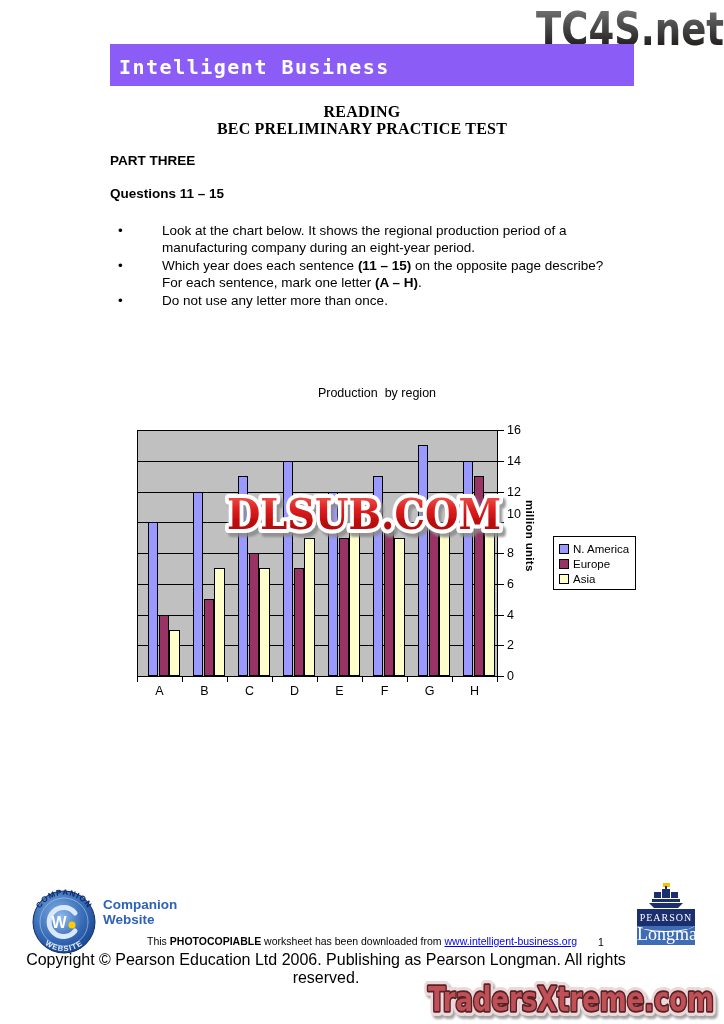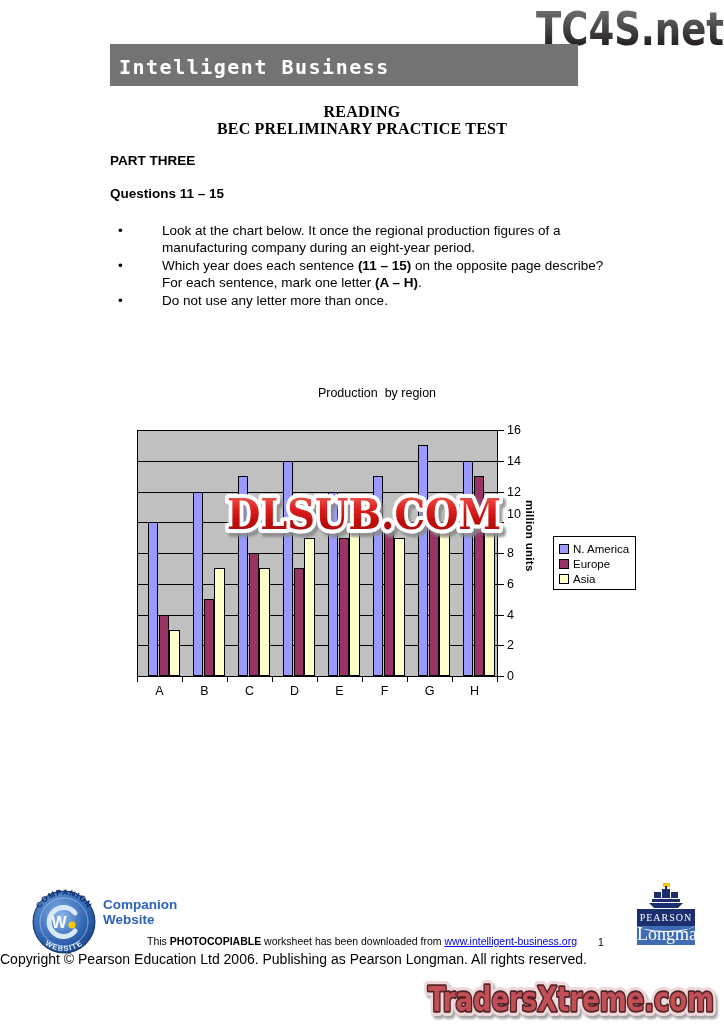--- a/index.html
+++ b/index.html
@@ -6,22 +6,22 @@
   body{
     width:724px;height:1024px;background:#ffffff;position:relative;
     font-family:"Liberation Sans",sans-serif;color:#000;overflow:hidden;
   }
 
   
   #tc4s-svg{position:absolute;left:533px;top:0;z-index:2;}
 
   
   .banner{
-    position:absolute;left:110px;top:44px;width:468px;height:42px;
-    background:#737373;z-index:3;display:flex;align-items:center;
+    position:absolute;left:110px;top:44px;width:524px;height:42px;
+    background:#8b5cf6;z-index:3;display:flex;align-items:center;
   }
   .banner-title{
     font-family:"DejaVu Sans Mono",monospace;font-weight:bold;color:#fff;
     font-size:20px;letter-spacing:1.5px;padding-left:9px;padding-top:3px;
   }
 
   .doc-title{position:absolute;left:0;top:103px;width:724px;text-align:center;
     font-family:"Liberation Serif",serif;font-weight:bold;font-size:16px;line-height:17px;letter-spacing:.2px;}
   .part-heading{position:absolute;left:110px;top:153px;font-weight:bold;font-size:13.5px;}
   .questions-heading{position:absolute;left:110px;top:186px;font-weight:bold;font-size:13.5px;}
@@ -51,21 +51,21 @@
     border:1px solid #000;padding:4px 0 3px 5px;box-sizing:border-box;}
   .legend-row{display:flex;align-items:center;height:15px;}
   .legend-swatch{width:8px;height:8px;border:1px solid #000;flex:0 0 8px;margin-right:4px;}
   .legend-label{font-size:11.5px;}
 
   #dlsub-svg{position:absolute;left:218px;top:485px;z-index:10;}
   #traders-svg{position:absolute;left:421px;top:976px;z-index:10;}
 
   
   .footer-line1{position:absolute;left:0;top:935px;width:724px;text-align:center;font-size:10.5px;}
-  .footer-line2{position:absolute;left:0;top:951px;width:652px;text-align:left;font-size:14px;}
+  .footer-line2{position:absolute;left:0;top:951px;width:652px;text-align:center;font-size:16px;}
   .page-number{position:absolute;left:598px;top:936px;font-size:10.5px;}
   .footer-link{color:#0000EE;text-decoration:underline;}
   #companion-svg{position:absolute;left:27px;top:889px;}
   .companion-label{position:absolute;left:103px;top:897px;color:#2d62b8;font-weight:bold;
     font-size:13.5px;line-height:15px;}
   .pearson-logo{position:absolute;left:637px;top:883px;width:58px;height:62px;}
   .pearson-ship{width:58px;height:26px;background:#fff;position:relative;}
   .pearson-band{width:58px;height:17px;background:#1b2f6e;color:#fff;text-align:center;
     font-family:"Liberation Serif",serif;font-size:10px;letter-spacing:1px;line-height:17px;}
   .longman-band{width:58px;height:19px;background:#3f6db5;color:#ffffff;text-align:center;
@@ -95,21 +95,21 @@
 <div class="doc-title">
   <div>READING</div>
   <div>BEC PRELIMINARY PRACTICE TEST</div>
 </div>
 <div class="part-heading">PART THREE</div>
 <div class="questions-heading">Questions 11 – 15</div>
 
 <div class="bullets" id="bullets">
     <div class="bullet-item">
       <span class="bullet-glyph">•</span>
-      <span class="bullet-text"><span>Look at the chart below. It once the regional production figures of a manufacturing company during an eight-year period.</span></span>
+      <span class="bullet-text"><span>Look at the chart below. It shows the regional production period of a manufacturing company during an eight-year period.</span></span>
     </div>
     <div class="bullet-item">
       <span class="bullet-glyph">•</span>
       <span class="bullet-text"><span>Which year does each sentence </span><b>(11 – 15)</b><span> on the opposite page describe? For each sentence, mark one letter </span><b>(A – H)</b><span>.</span></span>
     </div>
     <div class="bullet-item">
       <span class="bullet-glyph">•</span>
       <span class="bullet-text"><span>Do not use any letter more than once.</span></span>
     </div>
   </div>

